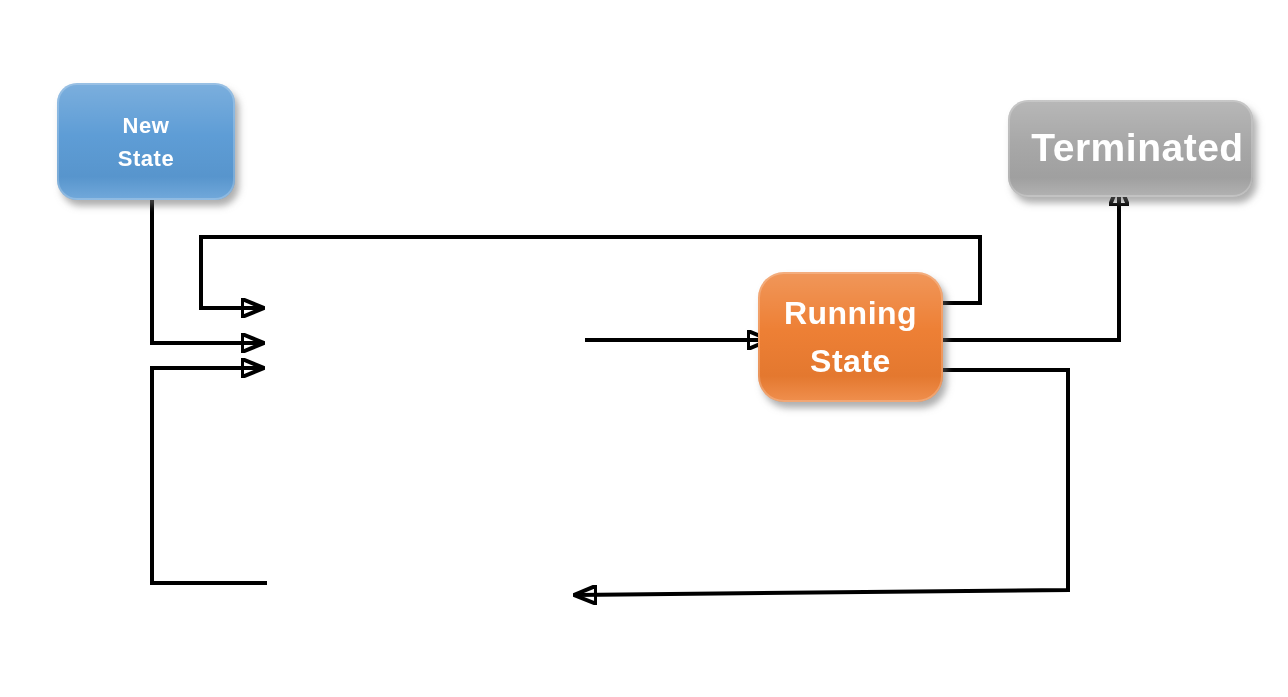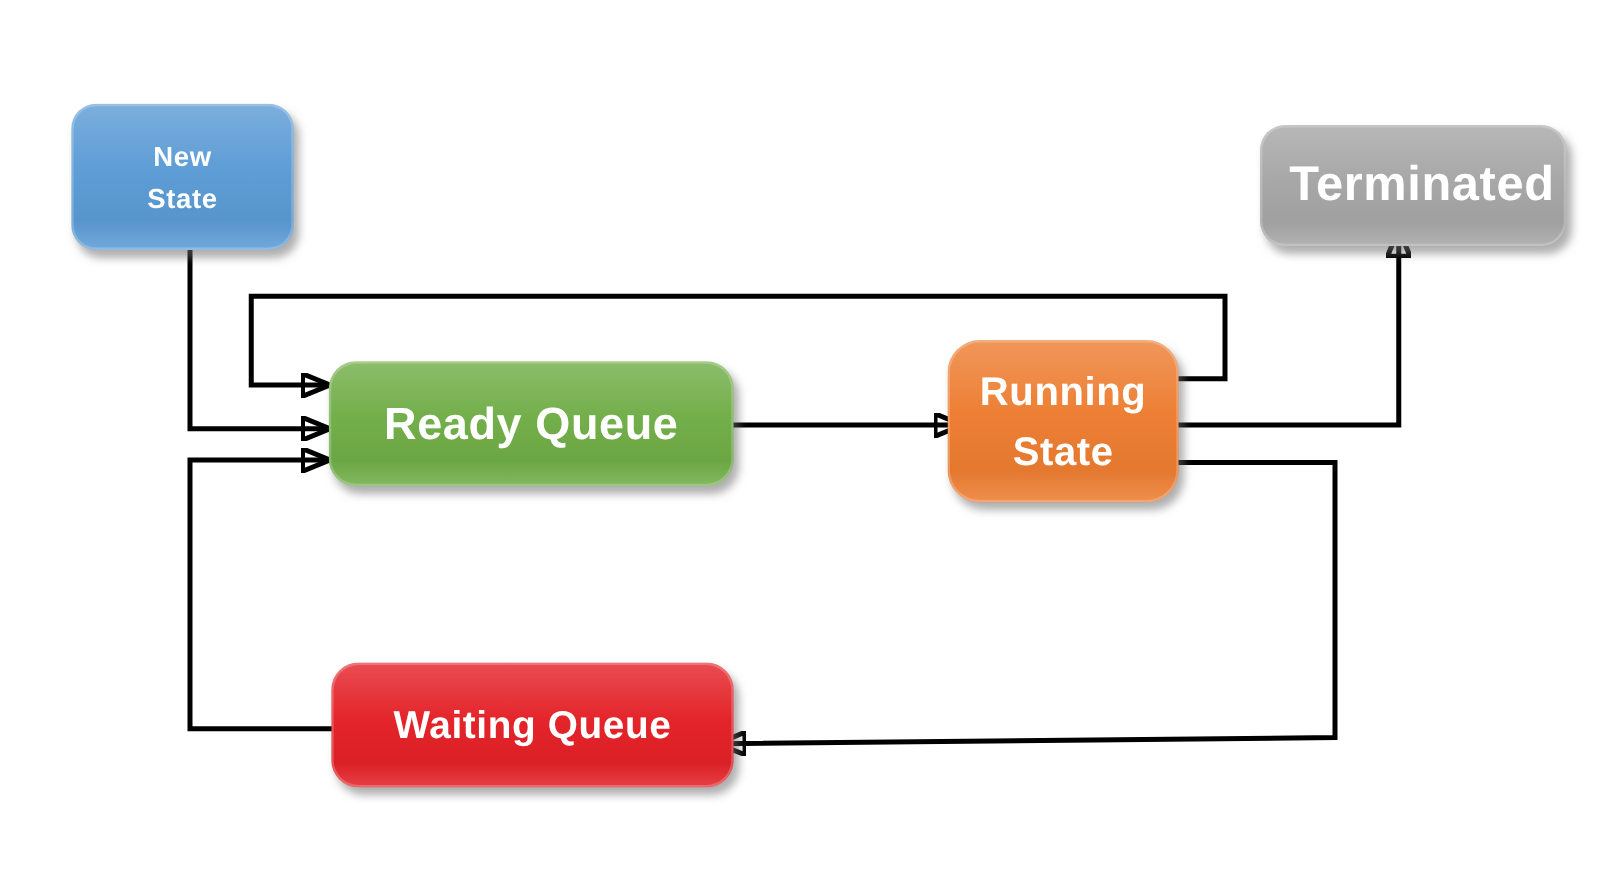--- a/index.html
+++ b/index.html
@@ -75,30 +75,24 @@
     <path d="M 941 370 L 1068 370 L 1068 590 L 576 595" marker-end="url(#arrow)"></path>
 
     <path d="M 267 583 L 152 583 L 152 368 L 262 368" marker-end="url(#arrow)"></path>
   </svg>
 
   <div class="node node-new" style="background-color: rgb(91, 155, 213);">
     <span class="label">New
 State</span>
   </div>
 
-  <div class="node node-ready" style="background-color: rgb(112, 173, 71);">
-    <span class="label">Ready Queue</span>
-  </div>
 
   <div class="node node-running" style="background-color: rgb(237, 125, 49);">
     <span class="label">Running
 State</span>
   </div>
 
-  <div class="node node-waiting" style="background-color: rgb(227, 33, 39);">
-    <span class="label">Waiting Queue</span>
-  </div>
 
   <div class="node node-terminated" style="background-color: rgb(166, 166, 166);">
     <span class="label">Terminated</span>
   </div>
 
 </div>
 
 </body></html>

